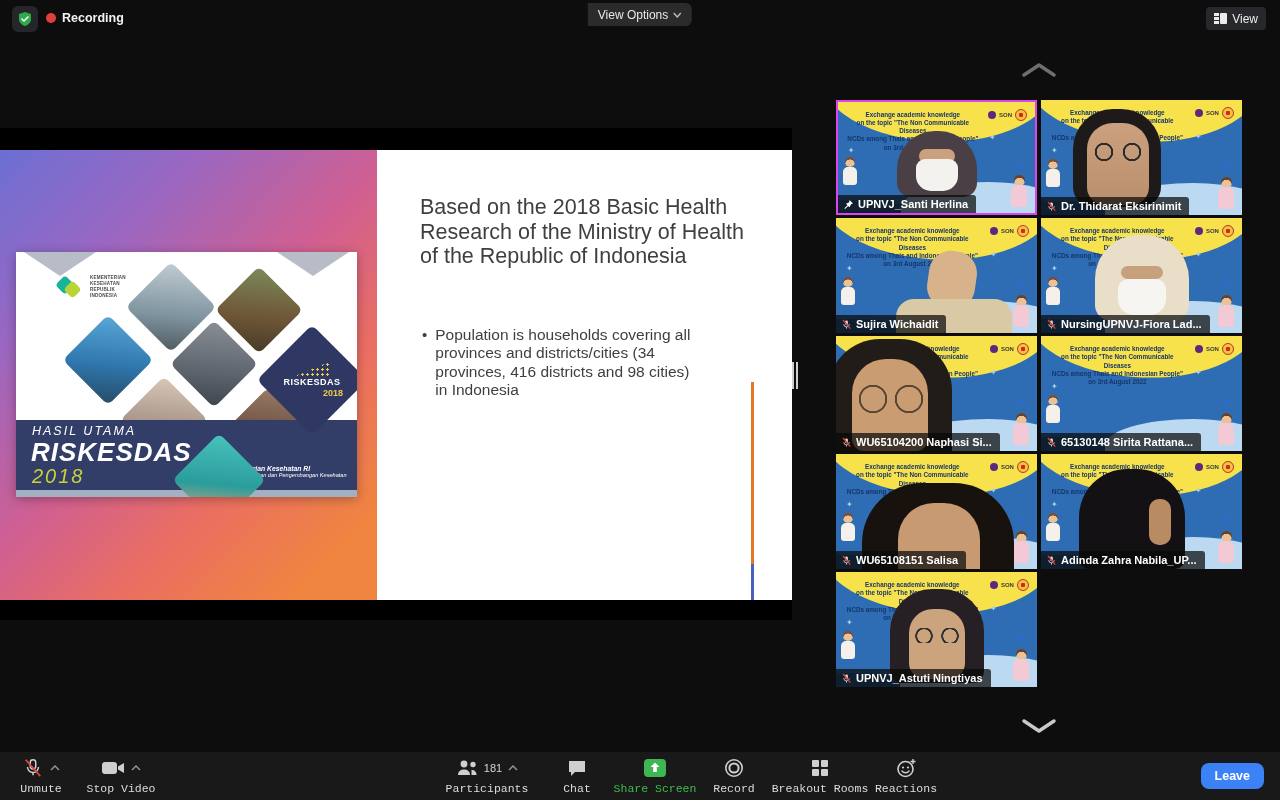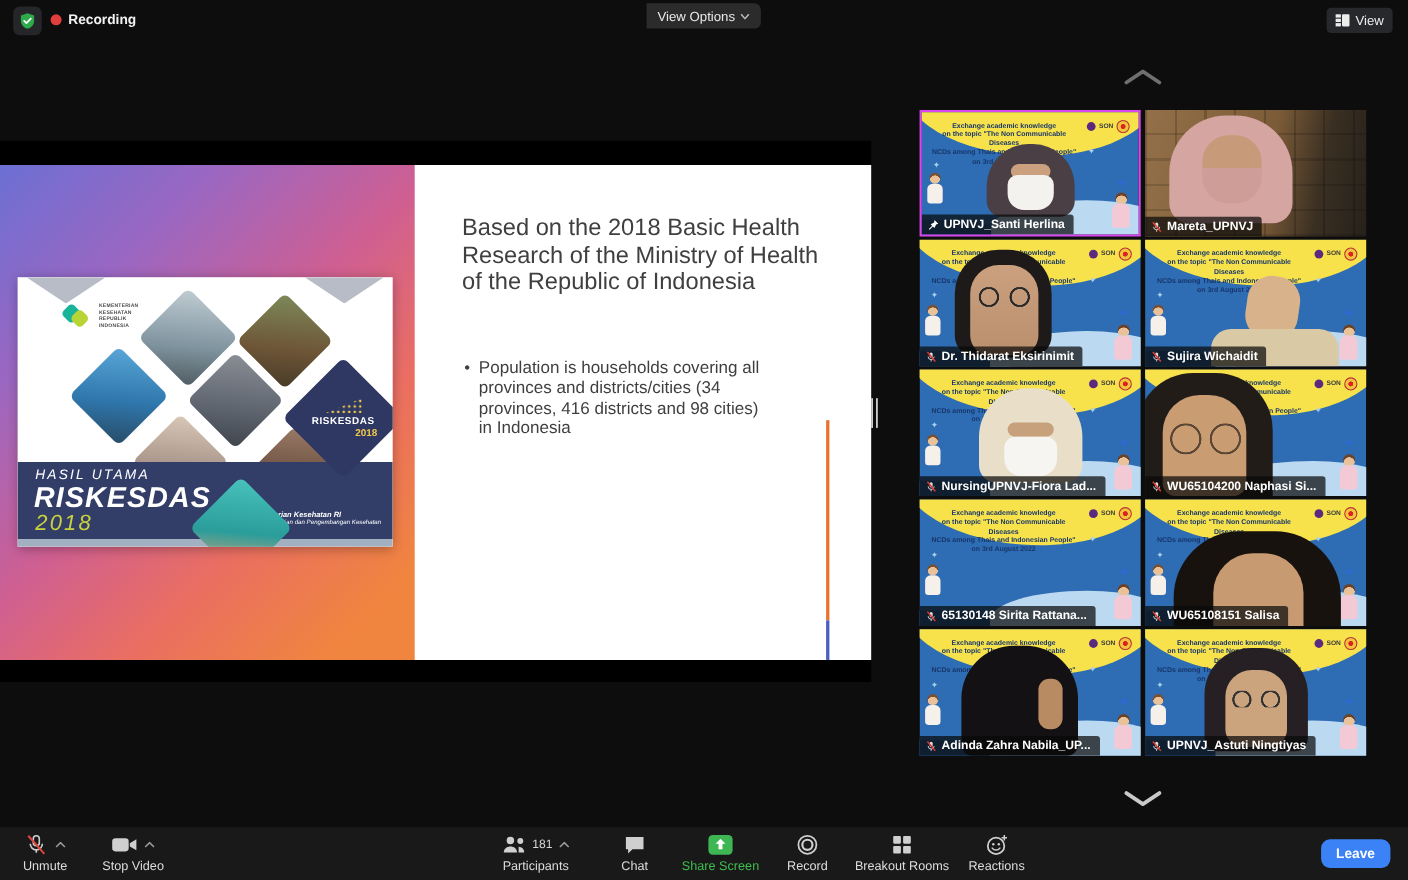--- a/index.html
+++ b/index.html
@@ -179,21 +179,21 @@
   .name-bar { position:absolute; left:0; bottom:0; z-index:3; display:flex; align-items:center; gap:4px;
               background:rgba(10,10,10,.72); color:#fff; font-size:11px; font-weight:bold;
               padding:3px 8px 3px 5px; border-radius:0 3px 0 0; max-width:96%; white-space:nowrap; }
   .pin-icon { display:none; }
   .tile.pinned .pin-icon { display:block; }
 
   
   .toolbar { position:absolute; left:0; bottom:0; width:1280px; height:48px; background:#191919; }
   .tb-item { position:absolute; top:4px; text-align:center; cursor:pointer; }
   .tb-icon { height:24px; display:flex; align-items:center; justify-content:center; gap:4px; }
-  .tb-label { font-size:11.5px; color:#dcdcdc; margin-top:2px; }
+  .tb-label { font-size:11.5px; color:#dcdcdc; margin-top:2px;font-family:Liberation Mono, monospace; }
   .tb-label.green { color:#3dbd4e; }
   .tb-count { font-size:11px; color:#d6d6d6; }
   .caret { margin-left:2px; }
   .leave-btn { position:absolute; right:16px; top:11px; height:26px; line-height:26px; padding:0 14px;
                background:#3b82f6; color:#fff; font-size:12.5px; font-weight:bold; border-radius:8px; cursor:pointer; }
 </style>
 </head>
 <body>
 
 <div class="app">
@@ -311,36 +311,20 @@
         </div>
       <div class="name-bar">
         <svg class="pin-icon" width="11" height="11" viewBox="0 0 16 16">
           <path d="M9.5 1.5l5 5-2.8 1-2.2 4.5-2-2-4.5 4.5-1-1L6.5 9l-2-2 4.5-2.2z" fill="#fff"></path>
         </svg>
 
         <span>UPNVJ_Santi Herlina</span>
       </div>
     </div>
 
-    <div class="tile visual-mareta">
-
-      <div class="person person-mareta">
-          <i class="fx"></i>
-        </div>
-      <div class="name-bar">
-
-        <svg class="mic-muted-icon" width="11" height="11" viewBox="0 0 16 16">
-          <rect x="6" y="2" width="4" height="7" rx="2" fill="#ddd"></rect>
-          <path d="M4 7.5a4 4 0 0 0 8 0" stroke="#ddd" stroke-width="1.2" fill="none"></path>
-          <line x1="8" y1="11.5" x2="8" y2="14" stroke="#ddd" stroke-width="1.2"></line>
-          <line x1="3" y1="1.5" x2="13.5" y2="14" stroke="#e03c31" stroke-width="2"></line>
-        </svg>
-        <span>Mareta_UPNVJ</span>
-      </div>
-    </div>
 
     <div class="tile visual-thidarat">
       <div class="vbg">
         <div class="vbg-yellow"></div>
         <div class="vbg-wave2"></div>
         <div class="vbg-wave"></div>
         <div class="vbg-text">
           <div>Exchange academic knowledge</div>
           <div>on the topic  "The Non Communicable Diseases</div>
           <div>NCDs among Thais and Indonesian People"</div>

